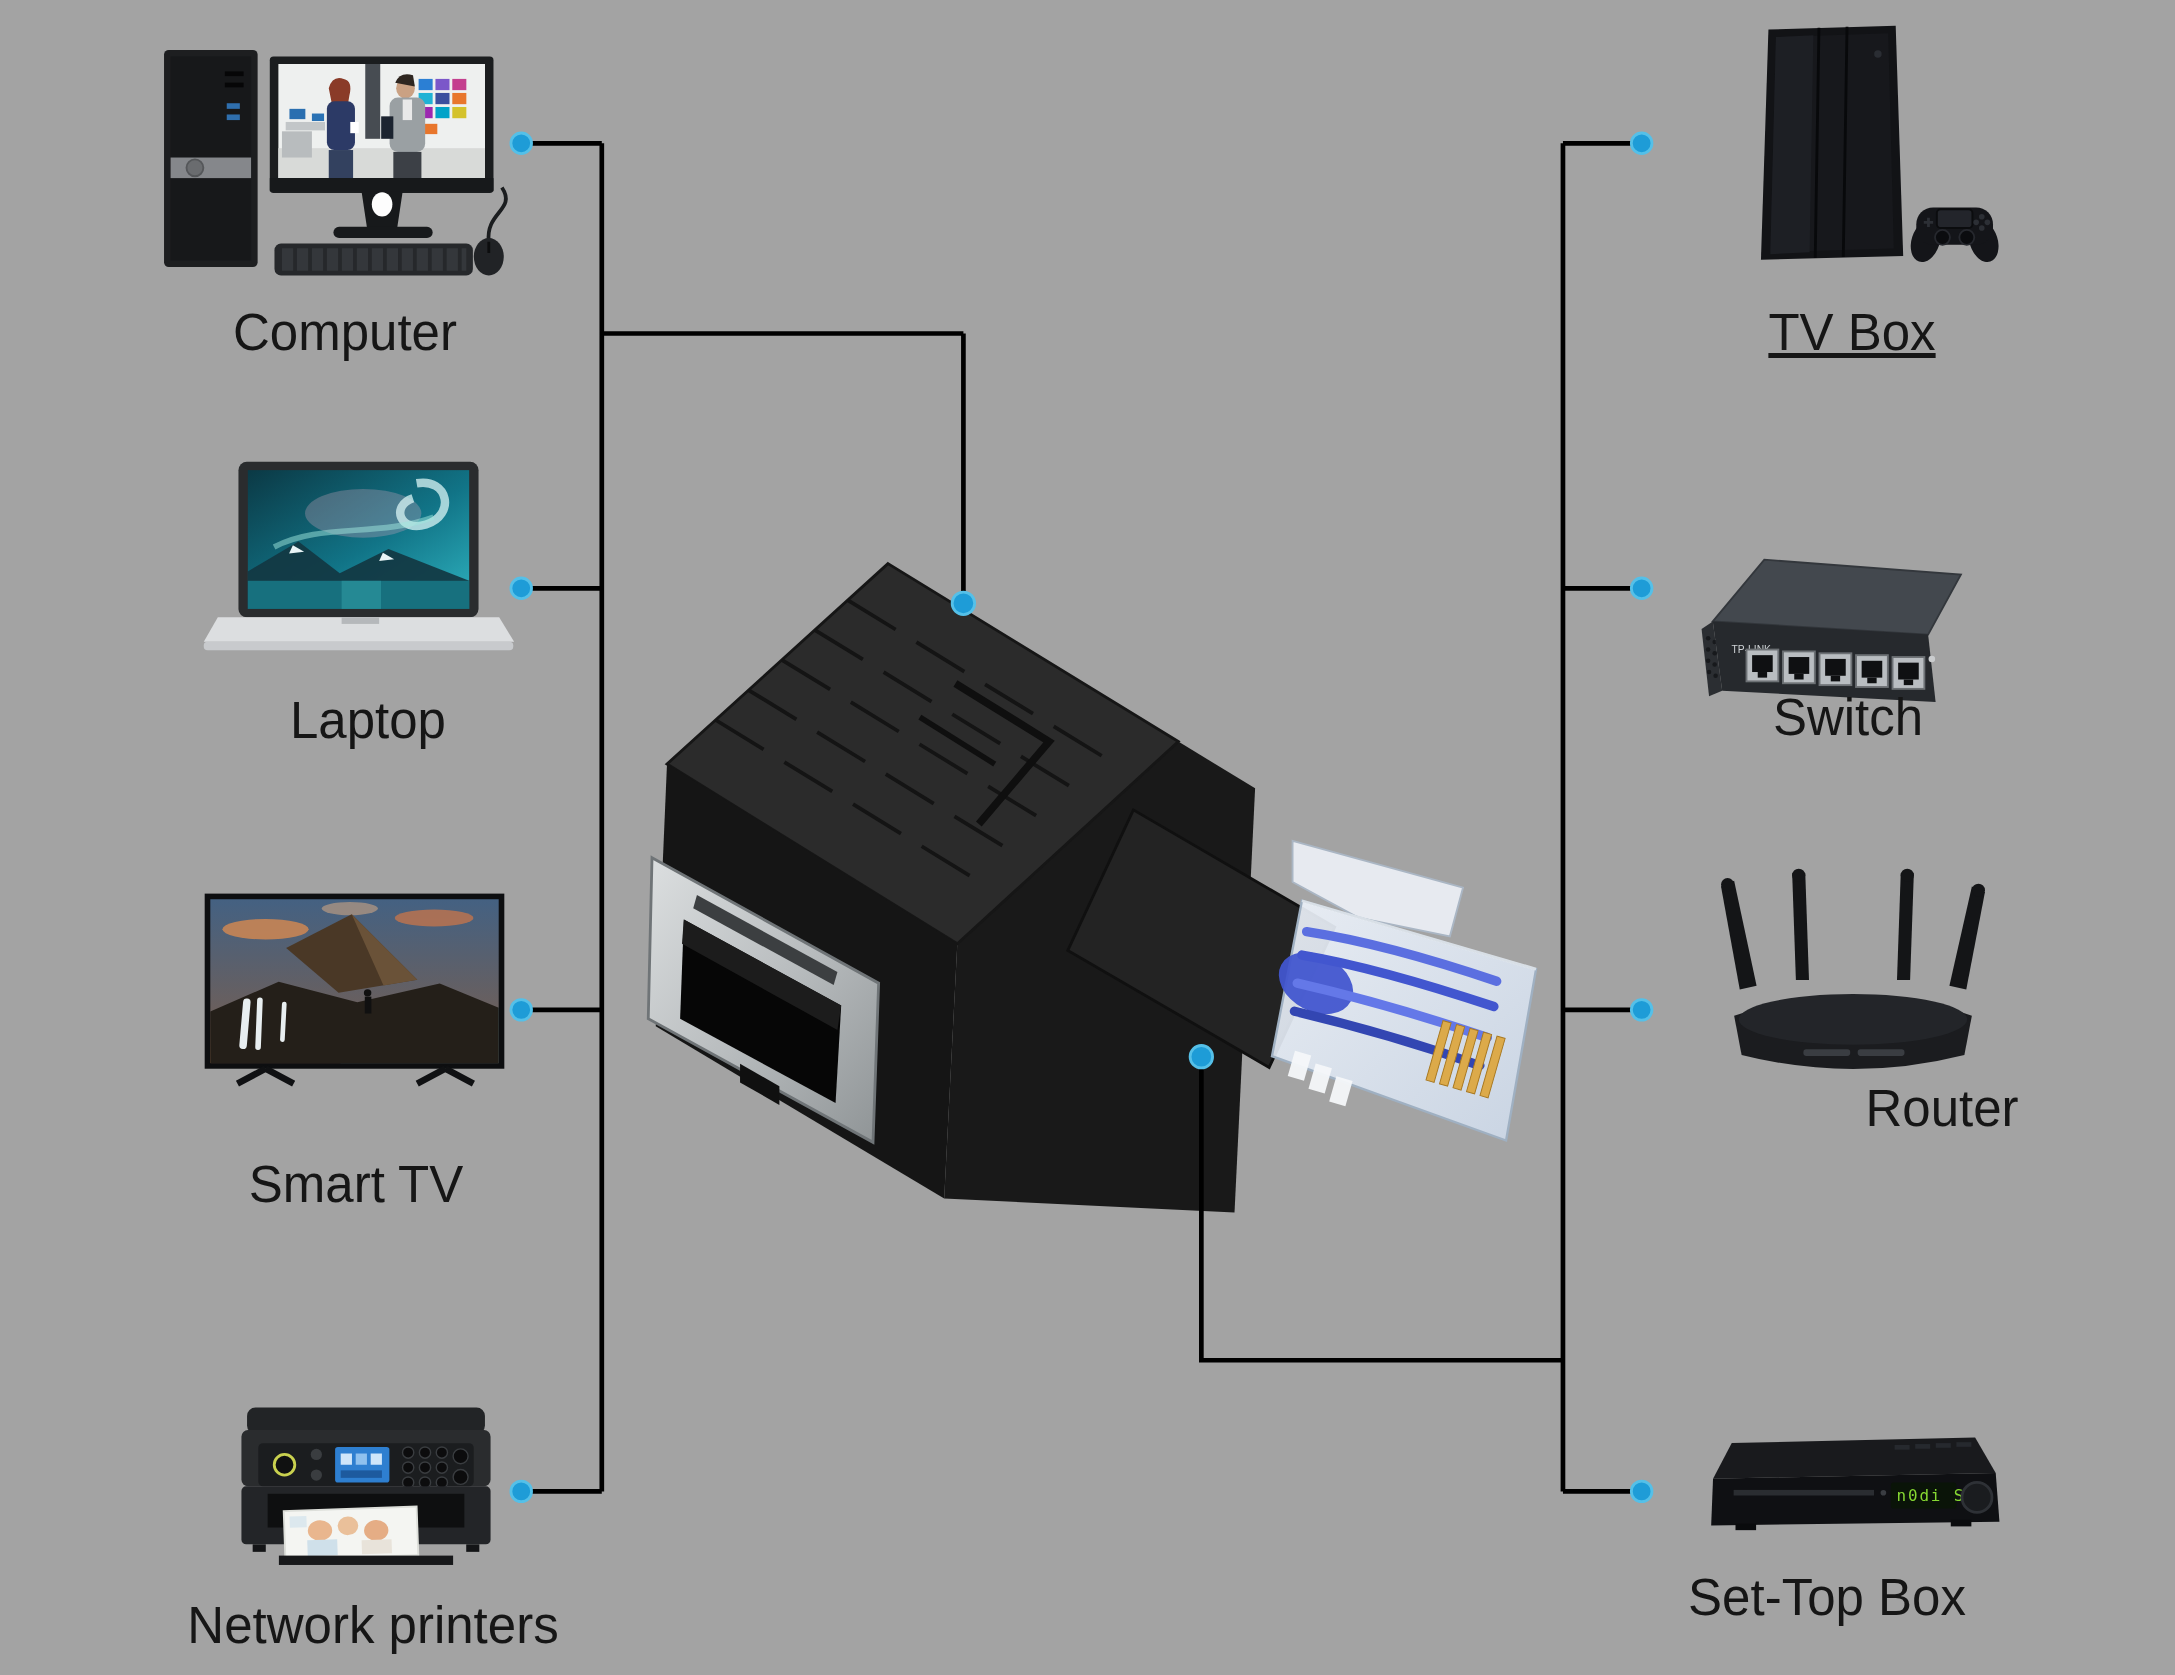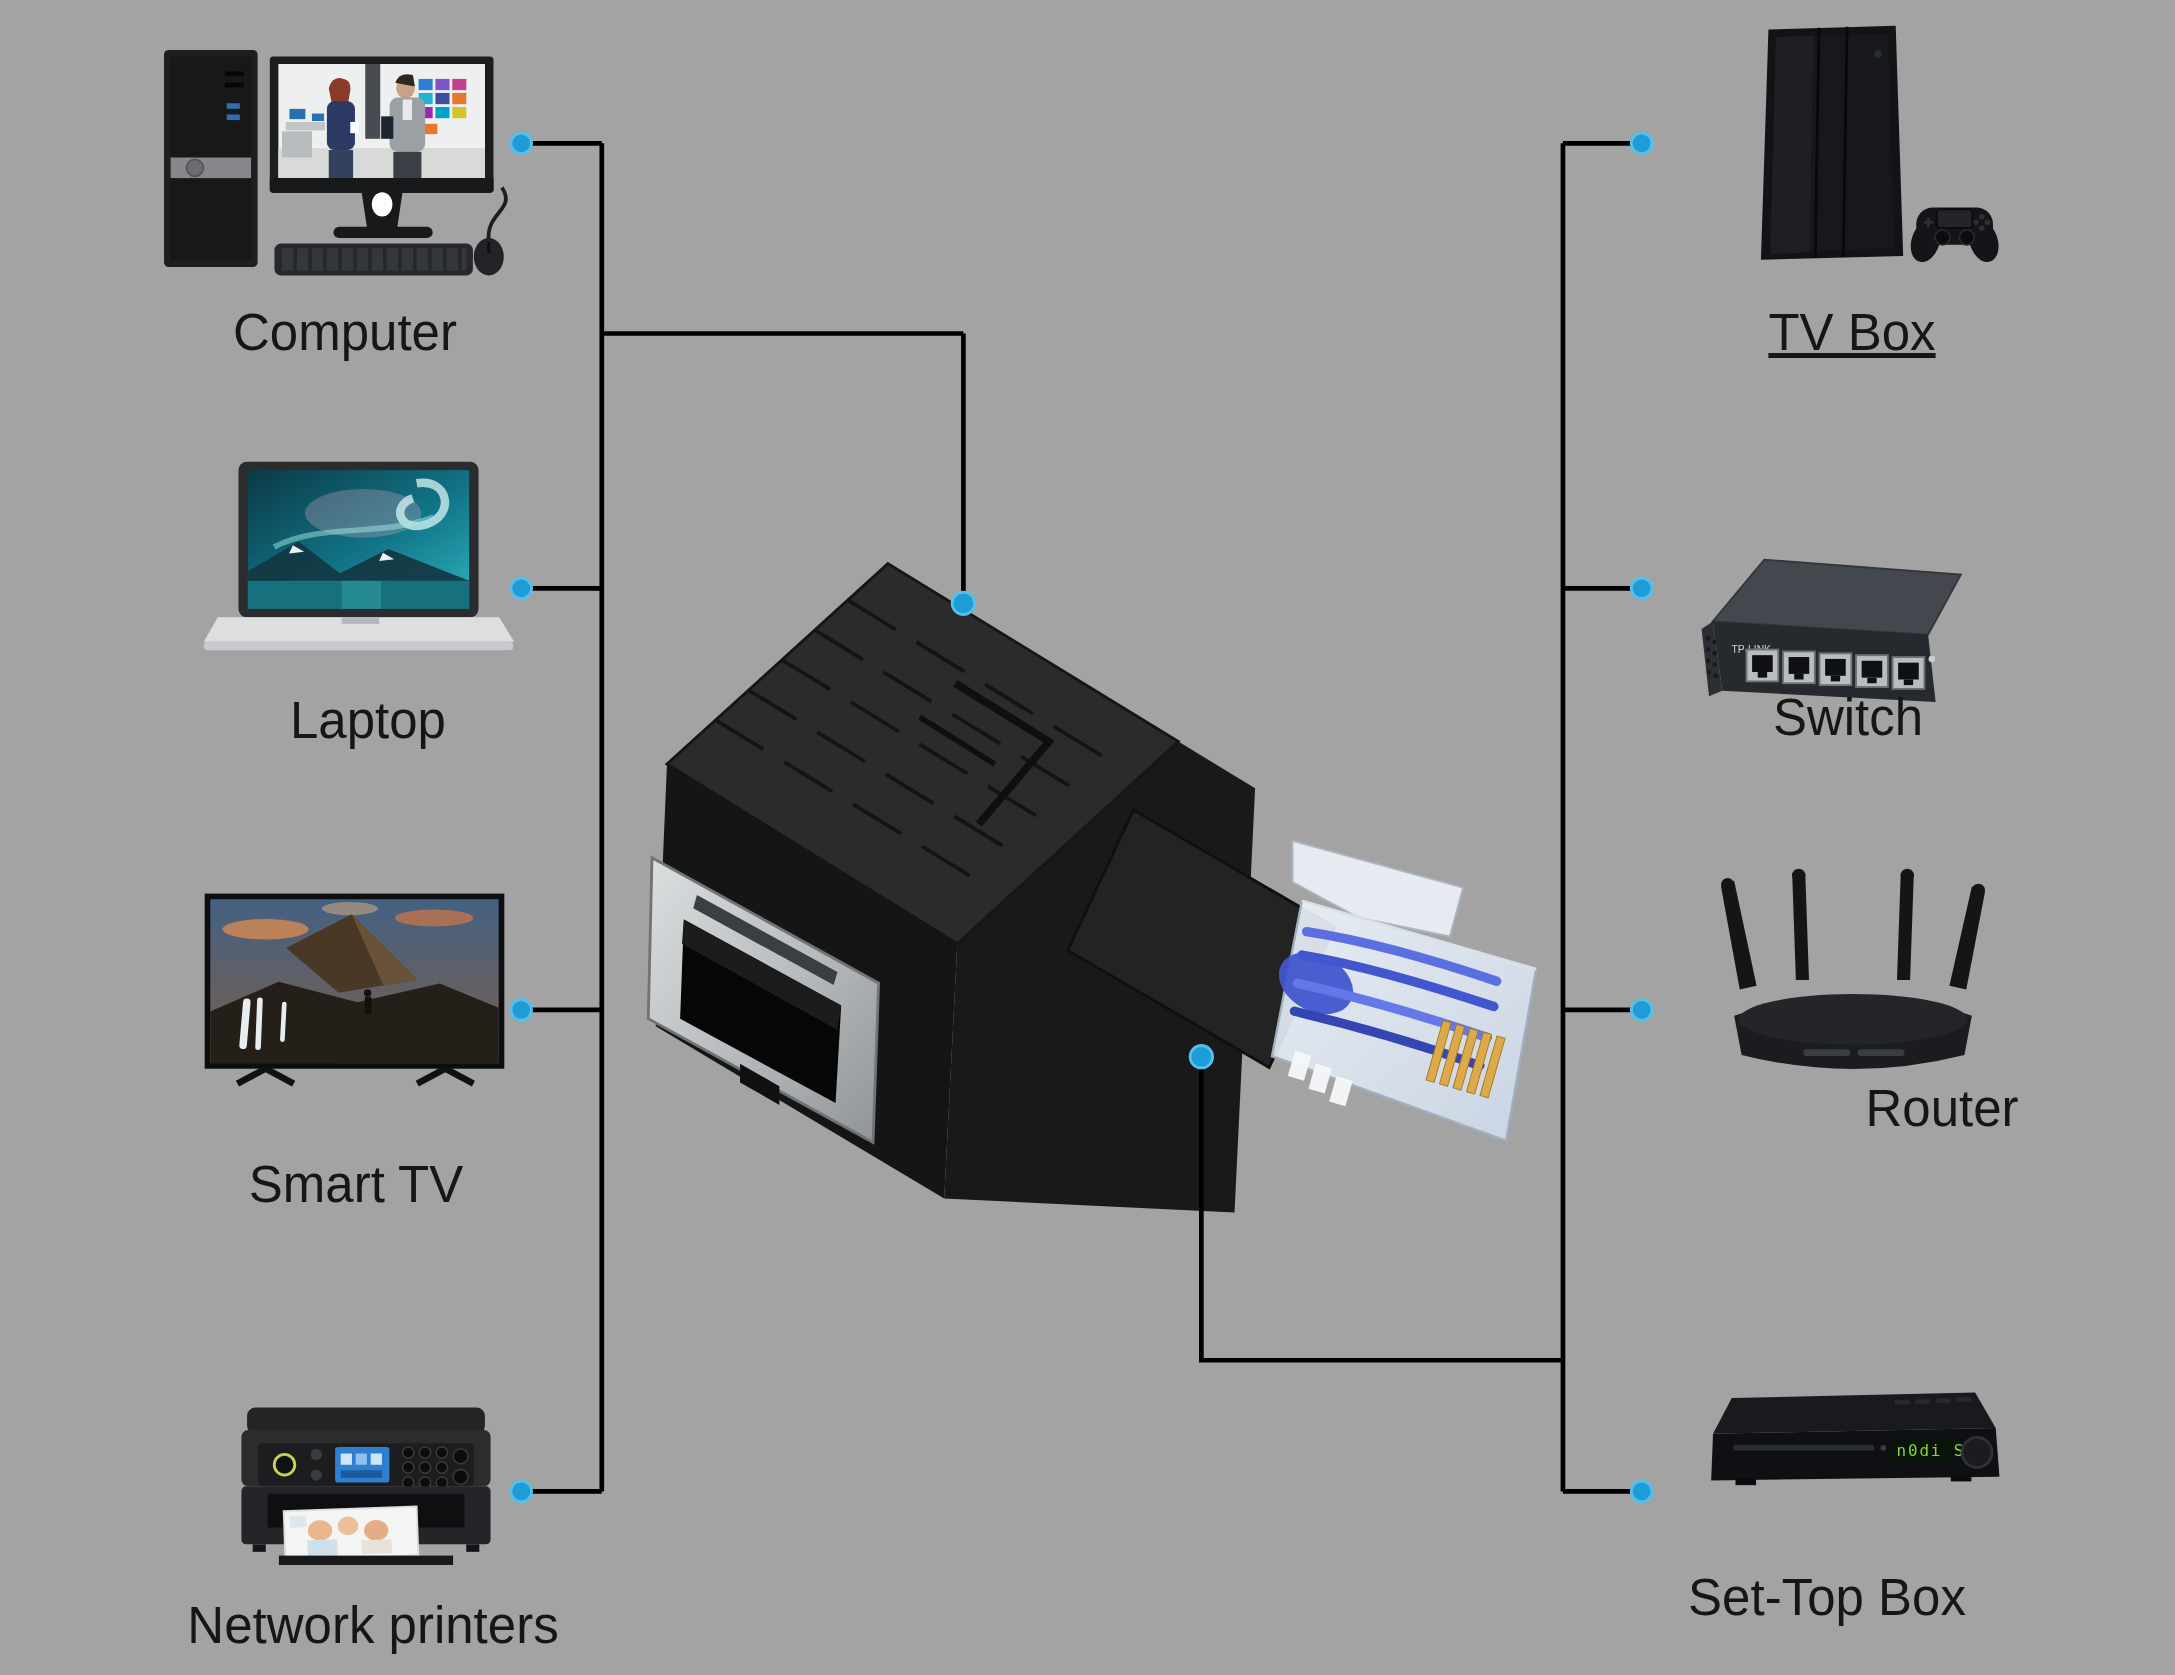--- a/index.html
+++ b/index.html
@@ -263,21 +263,21 @@
         <circle cx="279" cy="28" r="7"></circle>
       </g>
       <path d="M18 162 Q145 118 272 162 L264 204 Q145 234 26 204 Z" fill="#1b1c1f"></path>
       <ellipse cx="145" cy="166" rx="122" ry="27" fill="#232529"></ellipse>
       <rect x="92" y="198" width="50" height="7" rx="3" fill="#3a3d42"></rect>
       <rect x="150" y="198" width="50" height="7" rx="3" fill="#3a3d42"></rect>
     </svg>
   </figure>
   <div class="device-label" style="left:1942px;top:1081px;">Router</div>
 
-  <figure class="fig" style="left:1698px;top:1385px;">
+  <figure class="fig" style="left:1698px;top:1430px;">
     <svg width="309" height="117" viewBox="0 0 330 125">
       <polygon points="36,14 296,8 318,46 16,52" fill="#191a1d"></polygon>
       <polygon points="16,52 318,46 322,98 14,102" fill="#0f1013"></polygon>
       <rect x="38" y="64" width="150" height="6" fill="#2a2d31"></rect>
       <circle cx="198" cy="67" r="3" fill="#3a3d42"></circle>
       <rect x="206" y="56" width="70" height="28" rx="3" fill="#0a1408"></rect>
       <text x="212" y="76" font-size="17" letter-spacing="2" fill="#86d832" font-family="DejaVu Sans Mono, monospace">n0di S</text>
       <circle cx="298" cy="72" r="16" fill="#1a1c1f" stroke="#2e3136" stroke-width="3"></circle>
       <rect x="40" y="100" width="22" height="7" fill="#0a0b0d"></rect>
       <rect x="270" y="96" width="22" height="7" fill="#0a0b0d"></rect>

